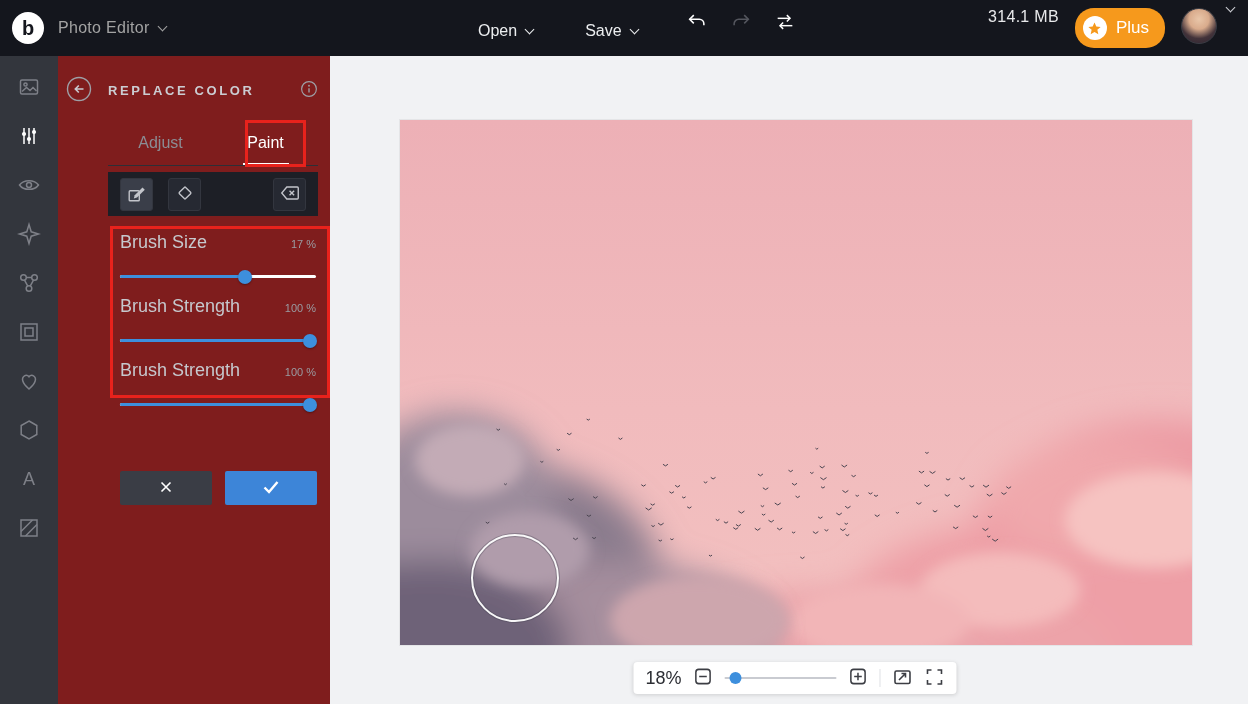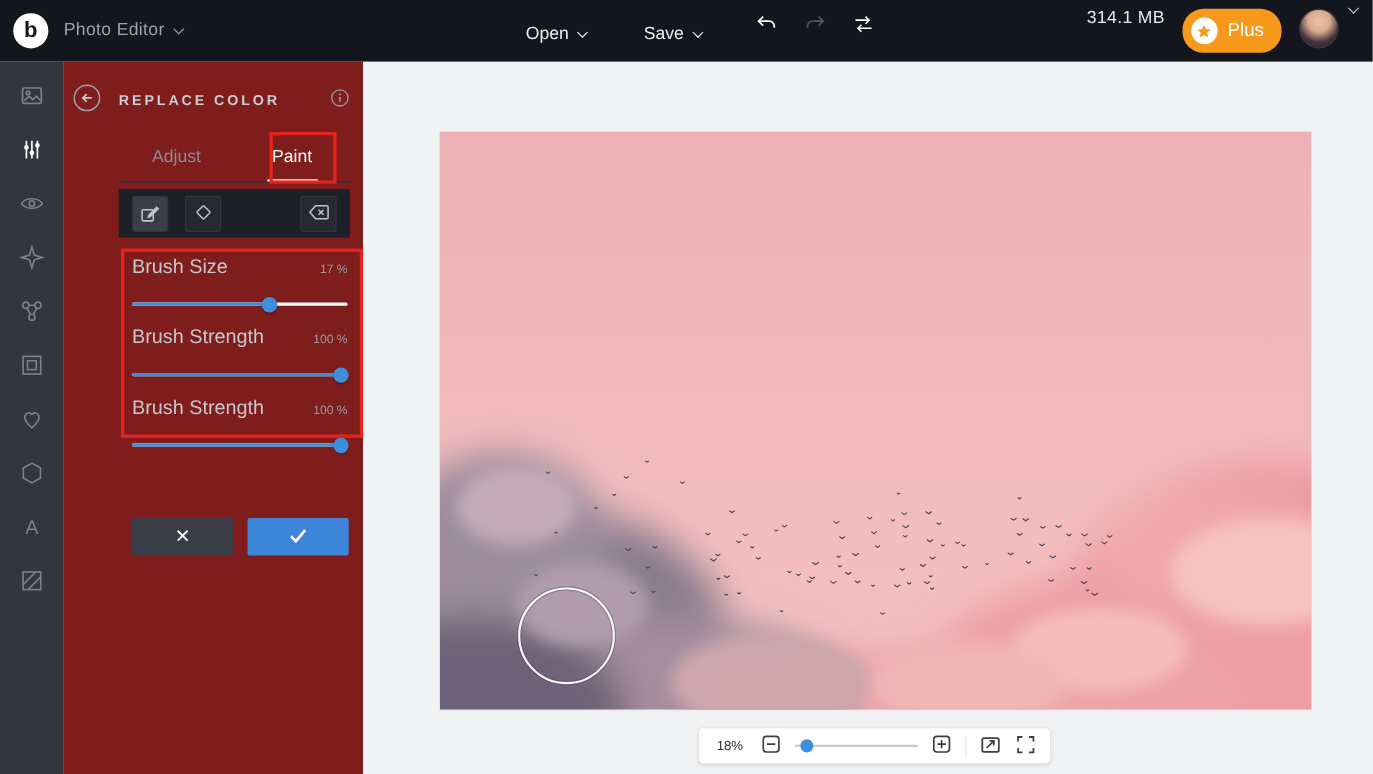--- a/index.html
+++ b/index.html
@@ -65,21 +65,21 @@
   .anno{position:absolute;border:3px solid #e8221c;pointer-events:none;z-index:20}
   .anno-tab{left:187px;top:64px;width:61px;height:47px}
   .anno-sliders{left:52px;top:170px;width:220px;height:172px}
 
   
   .canvas{position:absolute;top:56px;left:342px;right:0;bottom:0;background:#f1f2f4}
   .image-wrap{position:absolute;left:58px;top:64px;width:792px;height:525px;box-shadow:0 0 0 1px rgba(0,0,0,.05);cursor:crosshair}
   .image-wrap svg{display:block;width:792px;height:525px}
 
   .zoombar{position:absolute;left:50%;transform:translateX(-50%);bottom:10px;height:32px;background:#ffffff;border-radius:4px;box-shadow:0 1px 4px rgba(0,0,0,.15);display:flex;align-items:center;padding:0 12px;gap:12px}
-  .zoom-val{font-size:12px;color:#2c2e34;min-width:32px;text-align:center}
+  .zoom-val{font-size:18px;color:#2c2e34;min-width:32px;text-align:left}
   .z-btn{background:none;border:none;cursor:pointer;padding:0;display:flex;align-items:center}
   .z-btn svg{stroke:#3c3e44;fill:none;stroke-width:1.6}
   .zslider{position:relative;width:112px;height:14px;cursor:pointer}
   .ztrack{position:absolute;top:6px;left:0;right:0;height:2px;background:#c9cbd1;border-radius:2px}
   .zthumb{position:absolute;top:7px;width:12px;height:12px;border-radius:50%;background:#3d8fdd;transform:translate(-50%,-50%)}
   .zsep{width:1px;height:18px;background:#dfe0e4}
 </style>
 </head>
 <body>
 

